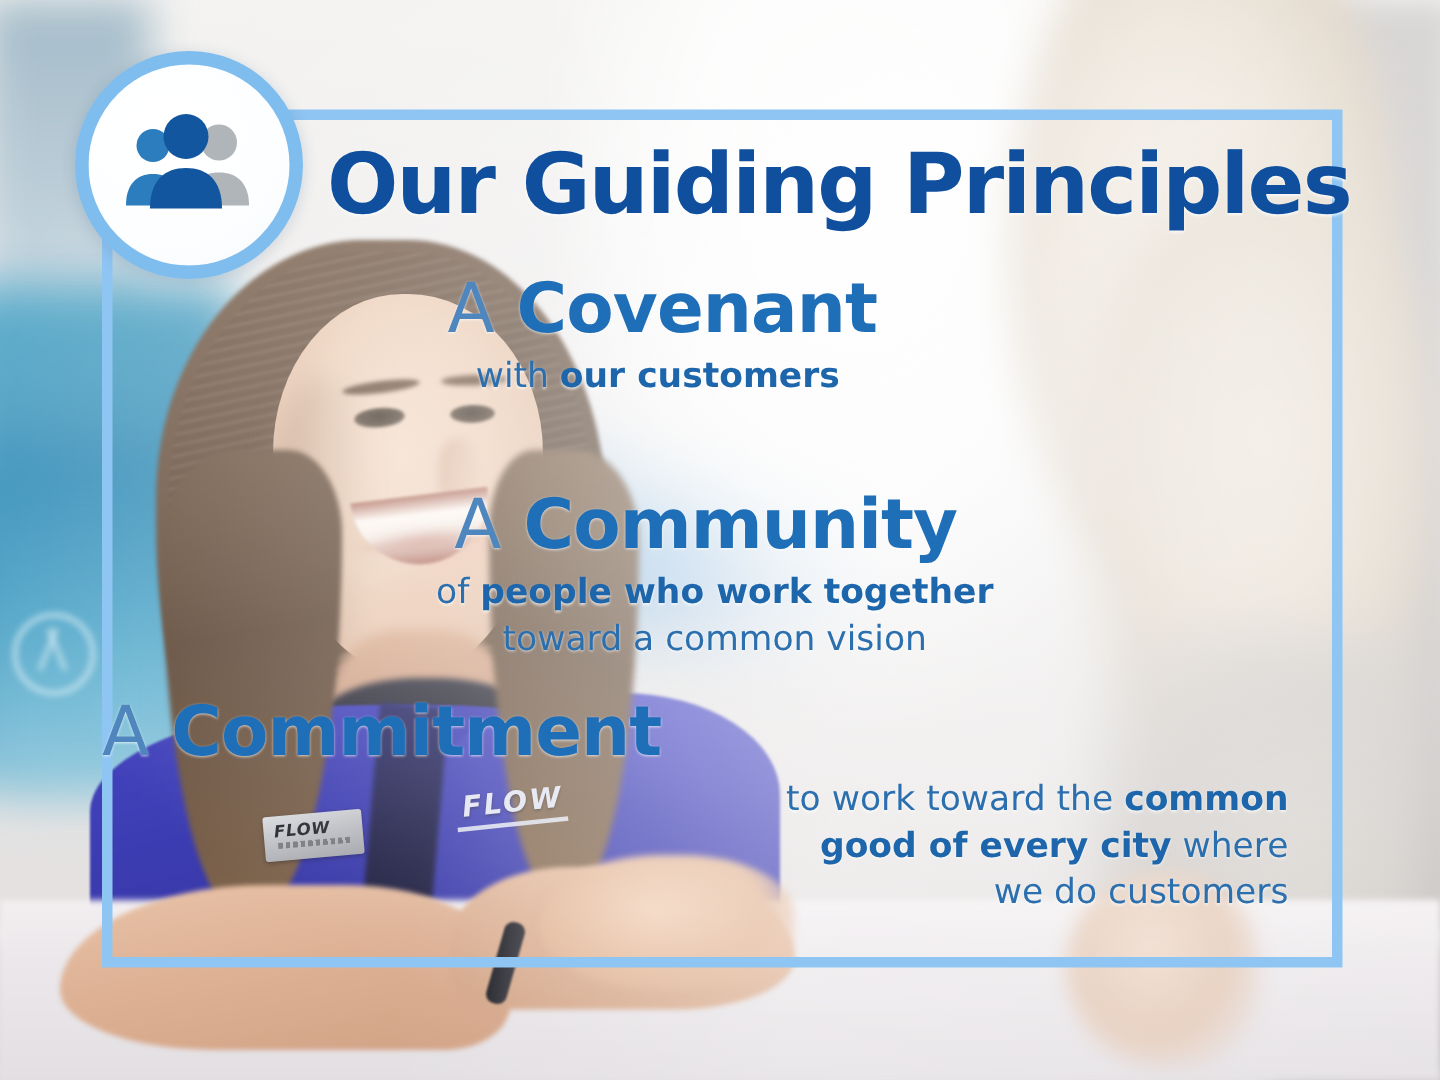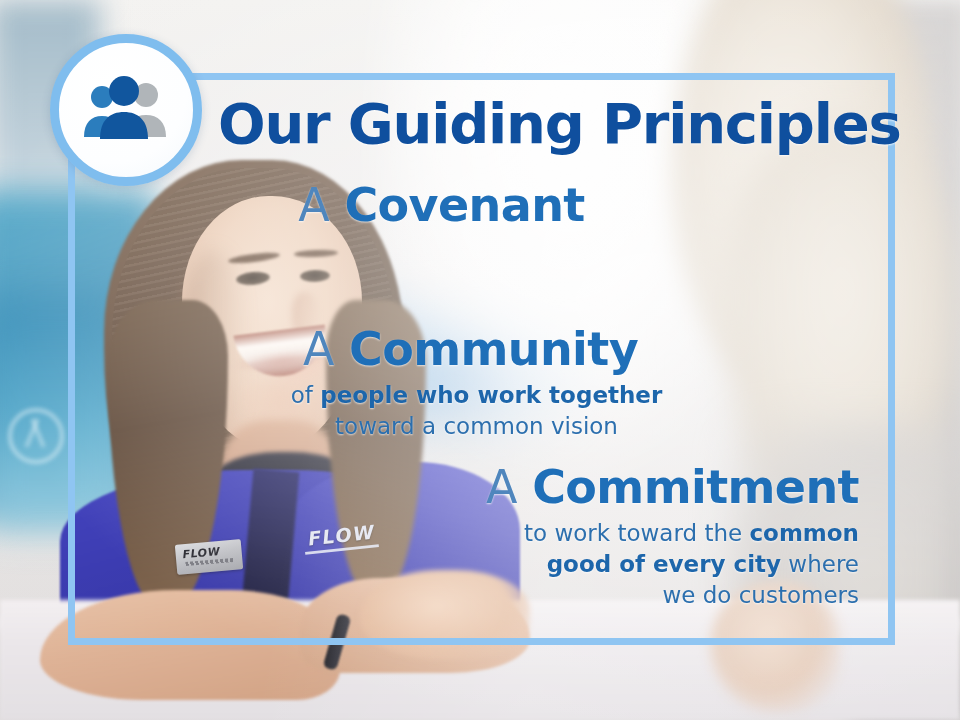--- a/index.html
+++ b/index.html
@@ -369,21 +369,21 @@
     font-weight: 400;
     margin-top: 6px;
     text-shadow: 0 1px 2px rgba(255,255,255,.7);
   }
   .p-sub b { font-weight: 700; color: #1d66ab; }
 
   .p1 .p-head { text-align: center; padding-right: 80px; }
   .p1 .p-sub  { text-align: center; padding-right: 86px; }
   .p2 .p-head { text-align: center; padding-right: 22px; }
   .p2 .p-sub  { text-align: center; padding-right: 10px; }
-  .p3 .p-head { text-align: right;  padding-right: 36px; }
+  .p3 .p-head {  padding-right: 36px; }
   .p3 .p-sub  { text-align: right;  padding-right: 36px; padding-left: 10px; }
 </style>
 </head>
 <body>
 
 <div id="stage">
 
   <div class="photo">
     <div class="bg-room"></div>
     <div class="bg-left-wall"></div>
@@ -458,20 +458,23 @@
 
   <div class="content">
 
     <div class="title">Our Guiding Principles</div>
 
     <div class="principle p1">
       <div class="p-head">
         <span class="art">A</span>
         <span class="noun">Covenant</span>
       </div>
+      <div class="p-sub">
+        <span>with </span><b>our customers</b>
+      </div>
     </div>
 
     <div class="principle p2">
       <div class="p-head">
         <span class="art">A</span>
         <span class="noun">Community</span>
       </div>
       <div class="p-sub">
         <span>of </span><b>people who work together</b><br>
         <span>toward a common vision</span>

